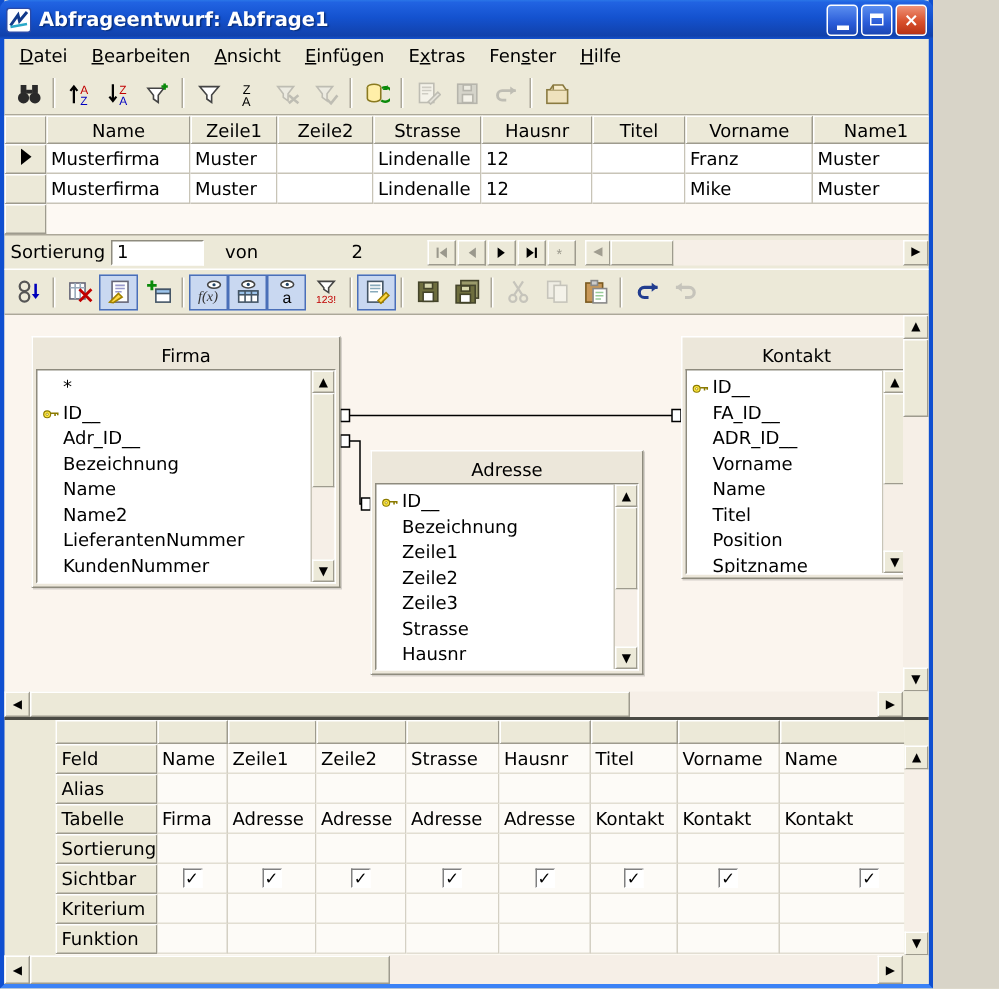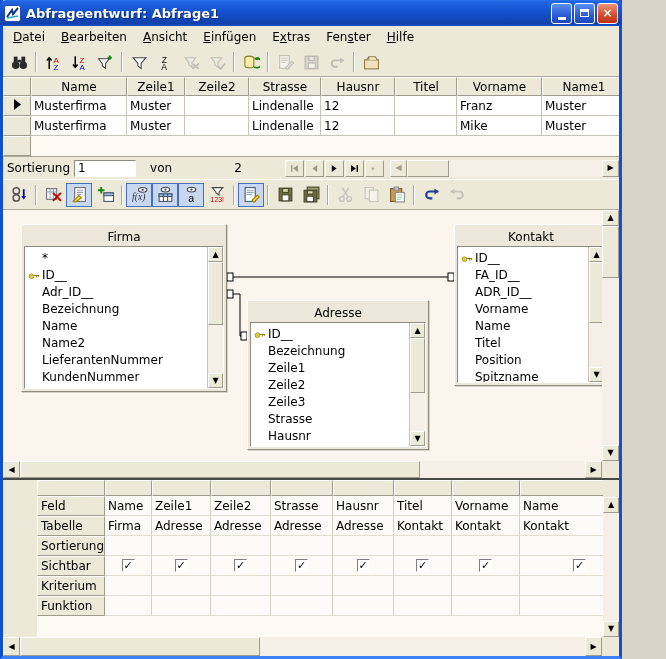--- a/index.html
+++ b/index.html
@@ -721,20 +721,32 @@
         <div class="qg-row">
           <span class="qg-label">Feld</span>
           <span class="qg-cell" style="width: 47px; flex: 0 0 auto;">Name</span>
           <span class="qg-cell" style="width: 59px; flex: 0 0 auto;">Zeile1</span>
           <span class="qg-cell" style="width: 60px; flex: 0 0 auto;">Zeile2</span>
           <span class="qg-cell" style="width: 62px; flex: 0 0 auto;">Strasse</span>
           <span class="qg-cell" style="width: 61px; flex: 0 0 auto;">Hausnr</span>
           <span class="qg-cell" style="width: 58px; flex: 0 0 auto;">Titel</span>
           <span class="qg-cell" style="width: 68px; flex: 0 0 auto;">Vorname</span>
           <span class="qg-cell" style="width: 120px; flex: 0 0 auto;">Name</span>
+          <span class="qg-cell qg-fill"></span>
+        </div>
+        <div class="qg-row">
+          <span class="qg-label">Alias</span>
+          <span class="qg-cell" style="width: 47px; flex: 0 0 auto;"></span>
+          <span class="qg-cell" style="width: 59px; flex: 0 0 auto;"></span>
+          <span class="qg-cell" style="width: 60px; flex: 0 0 auto;"></span>
+          <span class="qg-cell" style="width: 62px; flex: 0 0 auto;"></span>
+          <span class="qg-cell" style="width: 61px; flex: 0 0 auto;"></span>
+          <span class="qg-cell" style="width: 58px; flex: 0 0 auto;"></span>
+          <span class="qg-cell" style="width: 68px; flex: 0 0 auto;"></span>
+          <span class="qg-cell" style="width: 120px; flex: 0 0 auto;"></span>
           <span class="qg-cell qg-fill"></span>
         </div>
         <div class="qg-row">
           <span class="qg-label">Tabelle</span>
           <span class="qg-cell" style="width: 47px; flex: 0 0 auto;">Firma</span>
           <span class="qg-cell" style="width: 59px; flex: 0 0 auto;">Adresse</span>
           <span class="qg-cell" style="width: 60px; flex: 0 0 auto;">Adresse</span>
           <span class="qg-cell" style="width: 62px; flex: 0 0 auto;">Adresse</span>
           <span class="qg-cell" style="width: 61px; flex: 0 0 auto;">Adresse</span>
           <span class="qg-cell" style="width: 58px; flex: 0 0 auto;">Kontakt</span>

